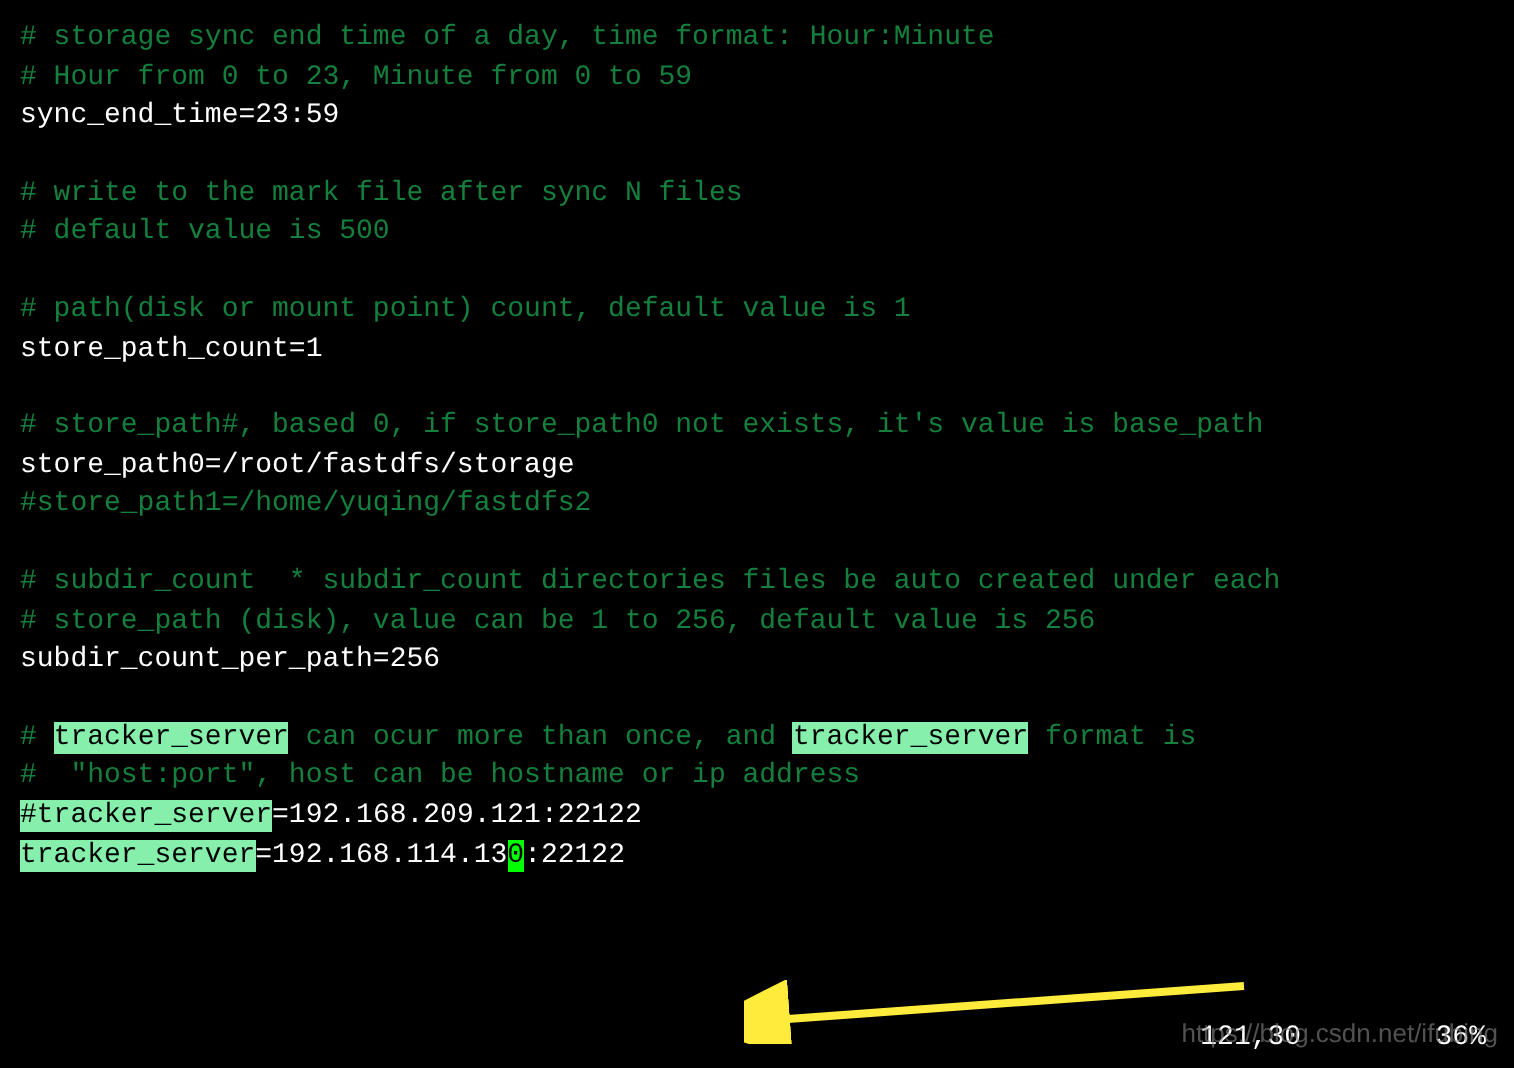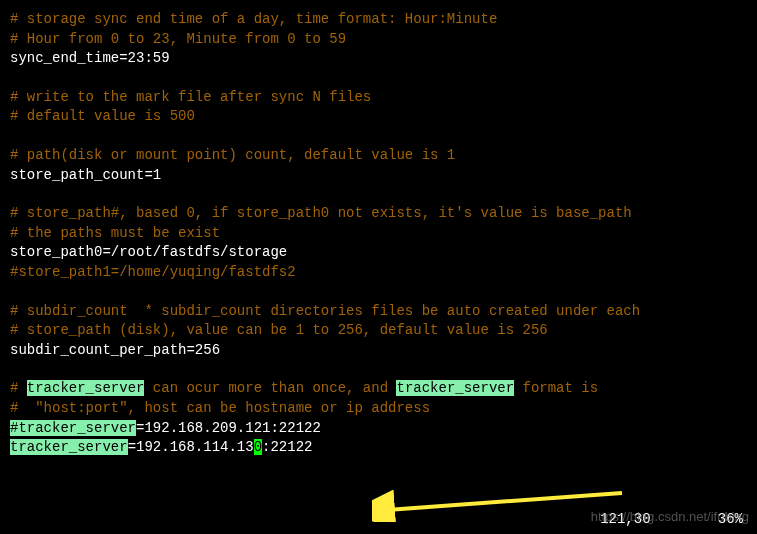--- a/index.html
+++ b/index.html
@@ -8,21 +8,21 @@
       font-family: 'Courier New', monospace;
       font-size: 14px;
       padding: 10px;
       width: 757px;
       height: 534px;
       position: relative;
       overflow: hidden;
       line-height: 1.4;
     }
     .line { white-space: pre; }
-    .comment { color: #a16207; }
+    .comment { color: #15803d; }
     .code { color: #fff; }
     .highlight {
       background: #86efac;
       color: #000;
     }
     .cursor {
       background: #0f0;
       color: #000;
     }
     .watermark {
@@ -58,21 +58,20 @@
     <div class="line"><span class="comment"># Hour from 0 to 23, Minute from 0 to 59</span></div>
     <div class="line"><span class="code">sync_end_time=23:59</span></div>
     <div class="blank"></div>
     <div class="line"><span class="comment"># write to the mark file after sync N files</span></div>
     <div class="line"><span class="comment"># default value is 500</span></div>
     <div class="blank"></div>
     <div class="line"><span class="comment"># path(disk or mount point) count, default value is 1</span></div>
     <div class="line"><span class="code">store_path_count=1</span></div>
     <div class="blank"></div>
     <div class="line"><span class="comment"># store_path#, based 0, if store_path0 not exists, it's value is base_path</span></div>
-    <div class="line"><span class="comment"># the paths must be exist</span></div>
     <div class="line"><span class="code">store_path0=/root/fastdfs/storage</span></div>
     <div class="line"><span class="comment">#store_path1=/home/yuqing/fastdfs2</span></div>
     <div class="blank"></div>
     <div class="line"><span class="comment"># subdir_count  * subdir_count directories files be auto created under each</span></div>
     <div class="line"><span class="comment"># store_path (disk), value can be 1 to 256, default value is 256</span></div>
     <div class="line"><span class="code">subdir_count_per_path=256</span></div>
     <div class="blank"></div>
     <div class="line"><span class="comment"># </span><span class="highlight">tracker_server</span><span class="comment"> can ocur more than once, and </span><span class="highlight">tracker_server</span><span class="comment"> format is</span></div>
     <div class="line"><span class="comment">#  "host:port", host can be hostname or ip address</span></div>
     <div class="line"><span class="highlight">#tracker_server</span><span class="code">=192.168.209.121:22122</span></div>

